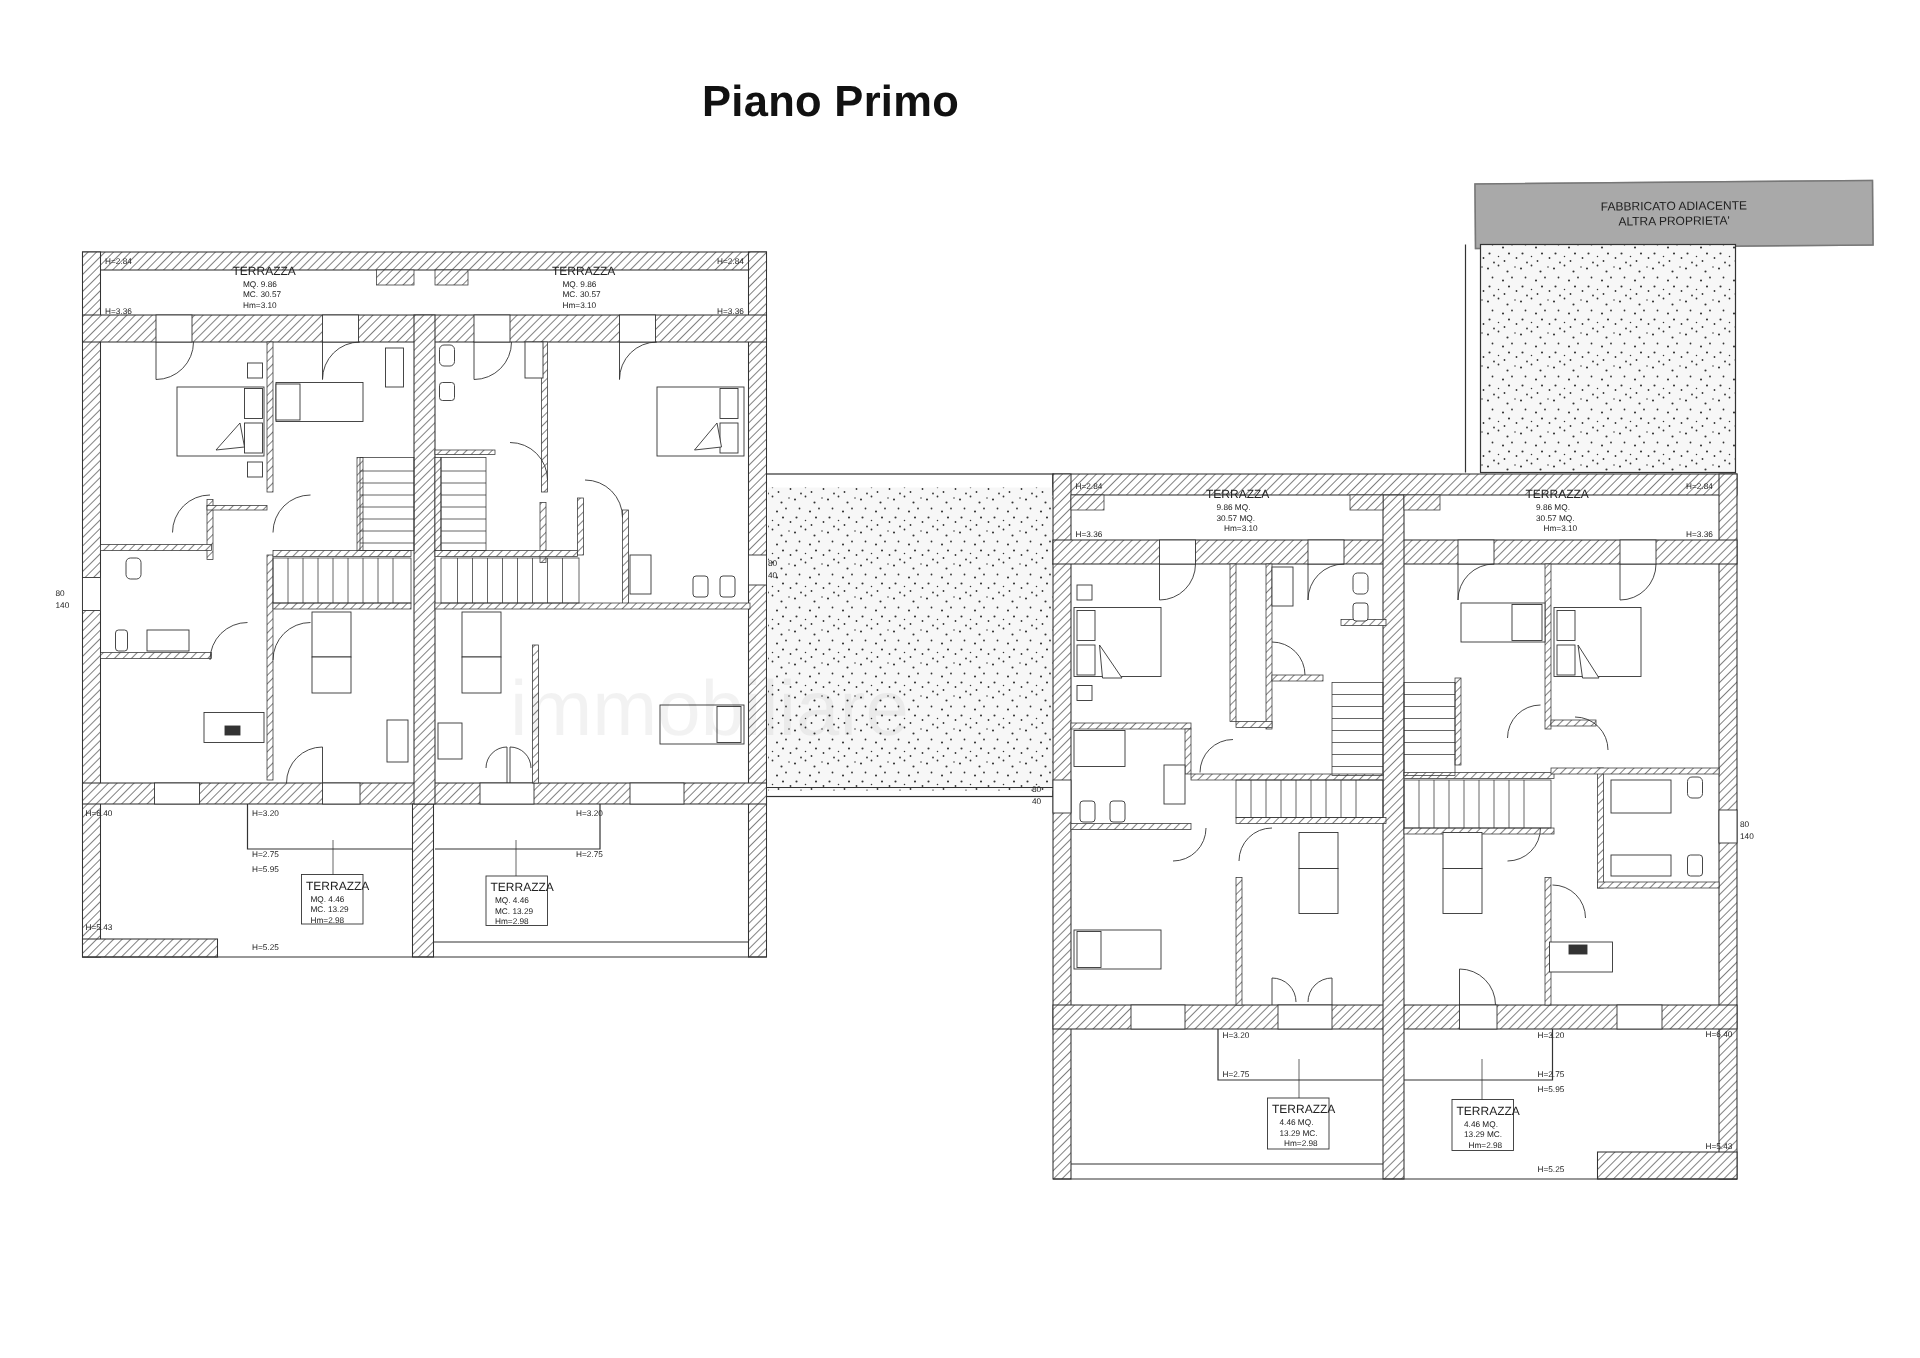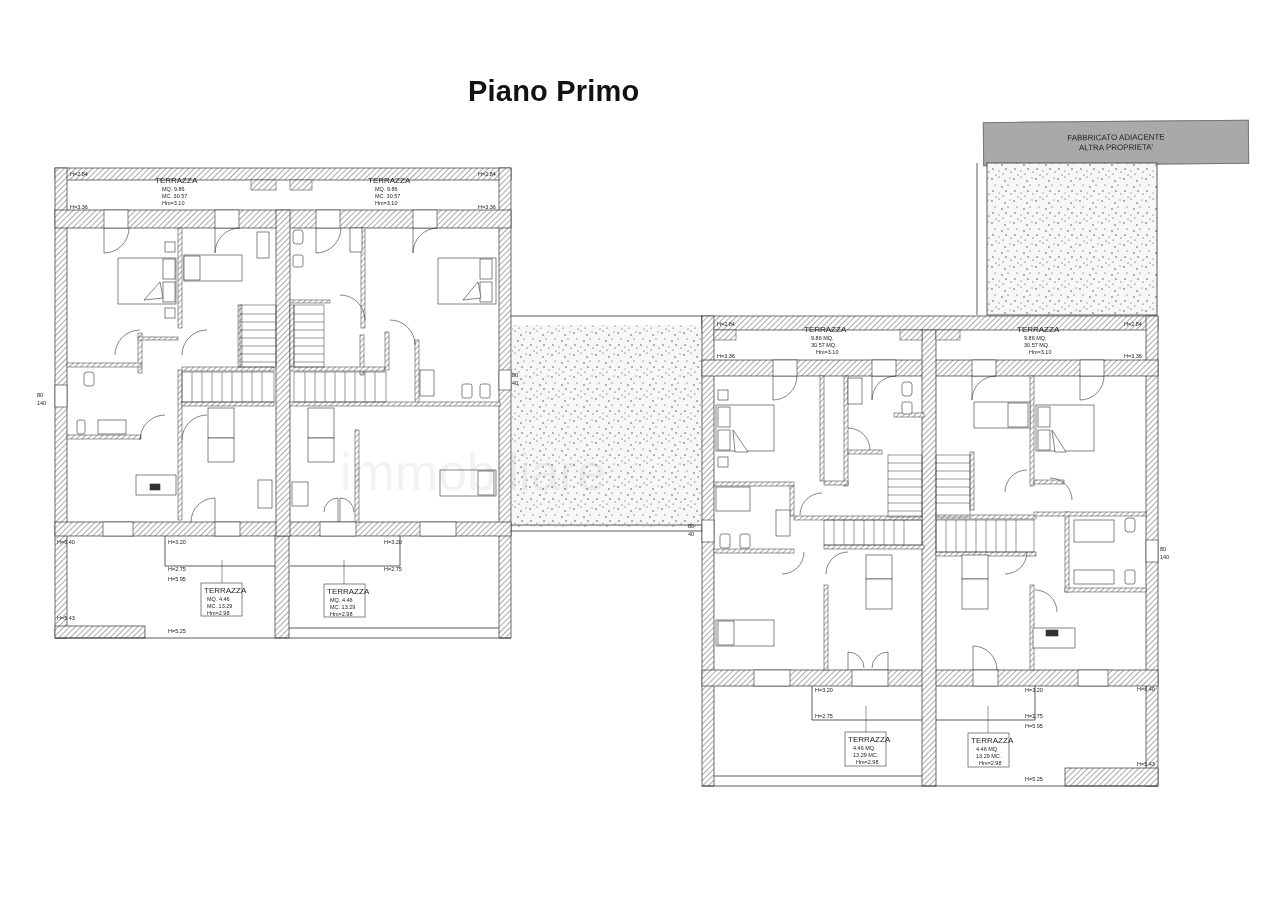--- a/index.html
+++ b/index.html
@@ -1,17 +1,17 @@
 <!DOCTYPE html>
 <html><head>
   <meta charset="utf-8">
   <style>
     html, body { margin: 0; padding: 0; background: #ffffff; }
     body { width: 1280px; height: 905px; position: relative; overflow: hidden; font-family: "Liberation Sans", sans-serif; }
-    .title { position: absolute; left: 468px; top: 52px; font-family: "Liberation Sans", sans-serif; font-weight: bold; font-size: 29px; color: #111; letter-spacing: 0.2px; margin-top: 23px; }
+    .title { position: absolute; left: 468px; top: 52px; font-family: "Liberation Sans", sans-serif; font-weight: bold; font-size: 29px; color: #111; letter-spacing: 0.2px; }
     svg.plan { position: absolute; left: 0; top: 0; }
     .lbl { font-family: "Liberation Sans", sans-serif; fill: #222; }
     .t-ter { font-size: 8px; }
     .t-sm { font-size: 5.5px; }
     .t-dim { font-size: 5.5px; }
     .adj-box { position: absolute; left: 983px; top: 121px; width: 264px; height: 42px; background: #a9a9a9; border: 1px solid #777; transform: rotate(-0.5deg); display: flex; flex-direction: column; align-items: center; justify-content: center; }
     .adj-box span { font-family: "Liberation Sans", sans-serif; font-size: 8px; color: #222; line-height: 10px; text-align: right; }
   </style>
 </head>
 <body>

